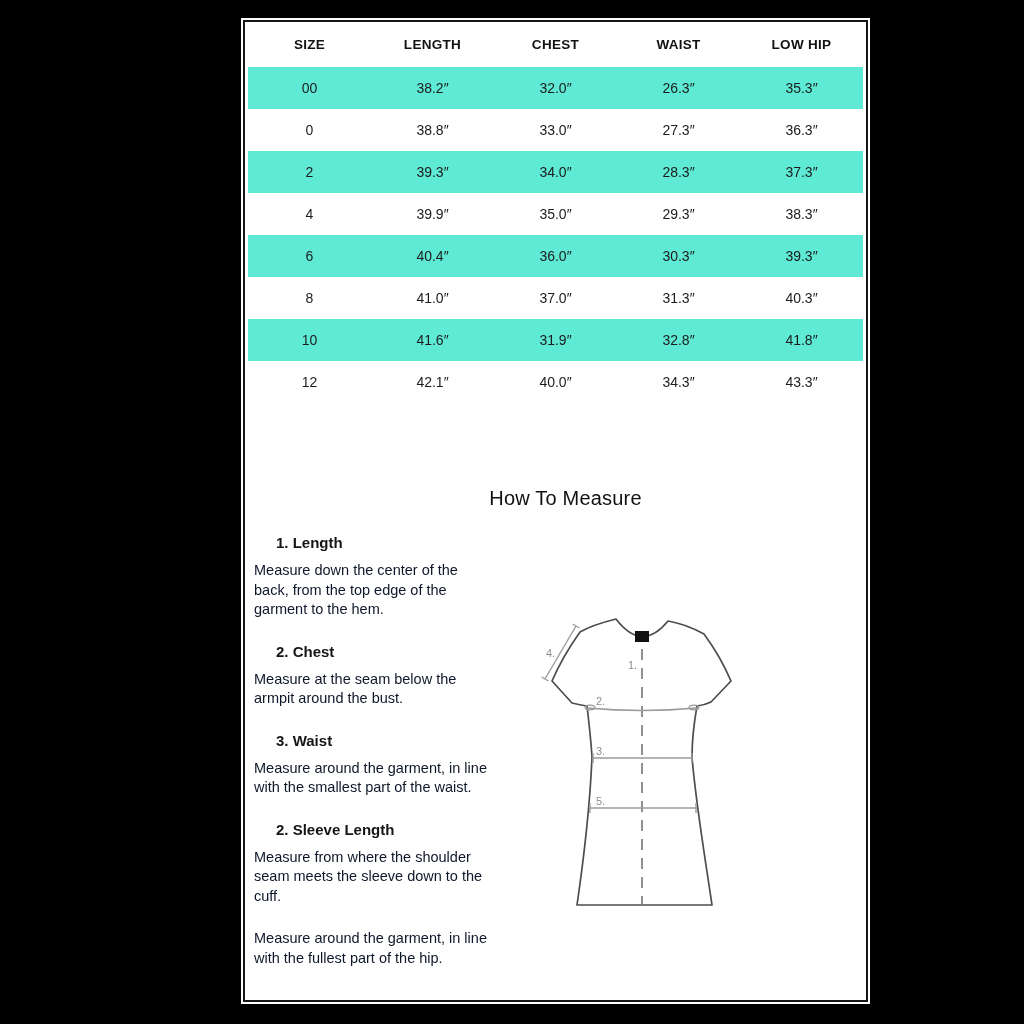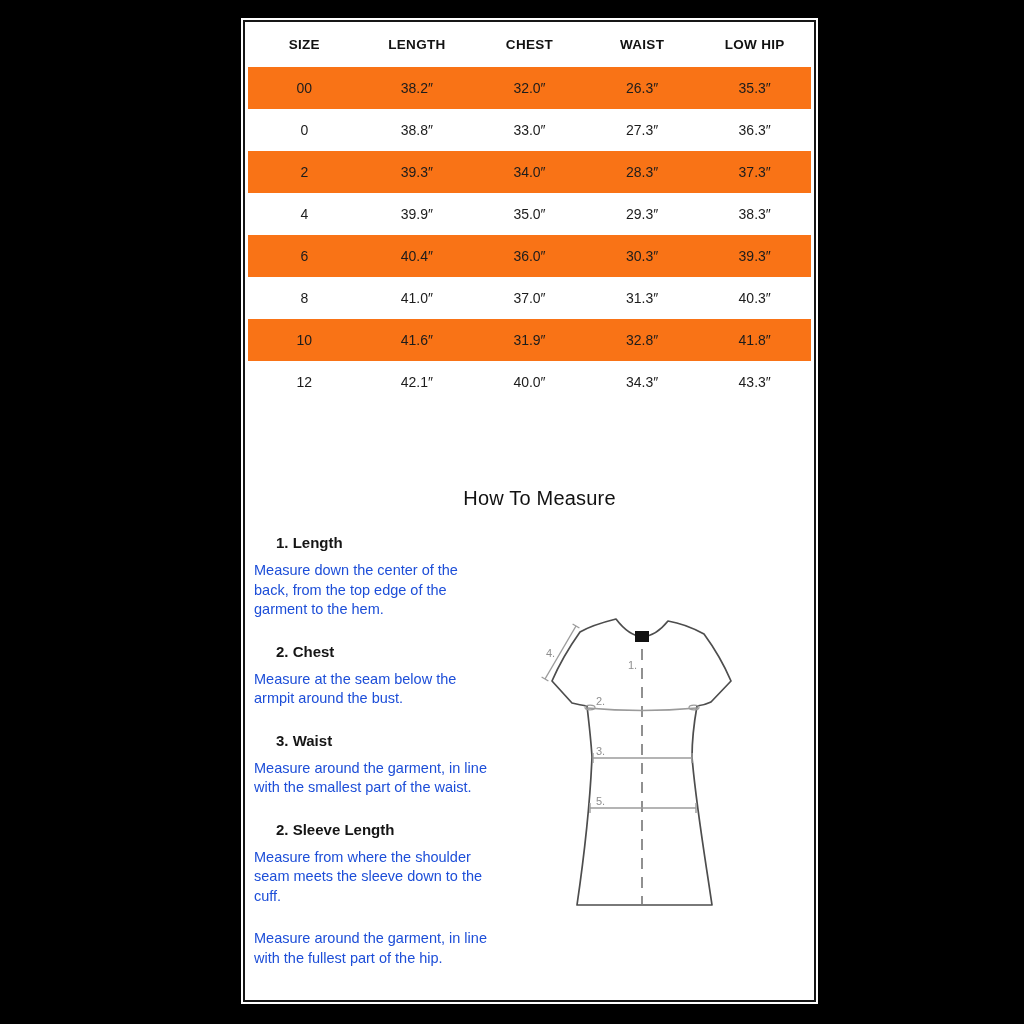--- a/index.html
+++ b/index.html
@@ -12,21 +12,21 @@
     position: relative;
     width: 1024px;
     height: 1024px;
     background: #000000;
     overflow: hidden;
   }
   .card {
     position: absolute;
     left: 243px;
     top: 20px;
-    width: 573px;
+    width: 625px;
     height: 982px;
     box-sizing: border-box;
     background: #ffffff;
     border: 2px solid #161616;
     outline: 2px solid #ffffff;
   }
   
   table.size-chart {
     width: calc(100% - 6px);
     margin: 0 3px;
@@ -44,21 +44,21 @@
   }
   table.size-chart td {
     height: 40px;
     font-size: 14px;
     font-weight: 400;
     color: #1c1c1c;
     text-align: center;
     vertical-align: middle;
   }
   table.size-chart tbody tr.striped {
-    background: #f97316;
+    background: #5eead4;
   }
   
   .htm-title {
     margin: 84px 0 0 0;
     text-align: center;
     font-size: 20px;
     font-weight: 400;
     letter-spacing: 0.2px;
     color: #111111;
     padding-left: 20px;
@@ -75,21 +75,21 @@
     font-size: 15px;
     font-weight: 600;
     color: #151515;
   }
   .section p {
     margin: 0;
     padding-left: 9px;
     max-width: 242px;
     font-size: 14.5px;
     line-height: 19.5px;
-    color: #1d4ed8;
+    color: #0f172a;
   }
   
   .diagram {
     position: absolute;
     left: 295px;
     top: 583px;
     width: 220px;
     height: 315px;
   }
   .diagram svg { display: block; }

